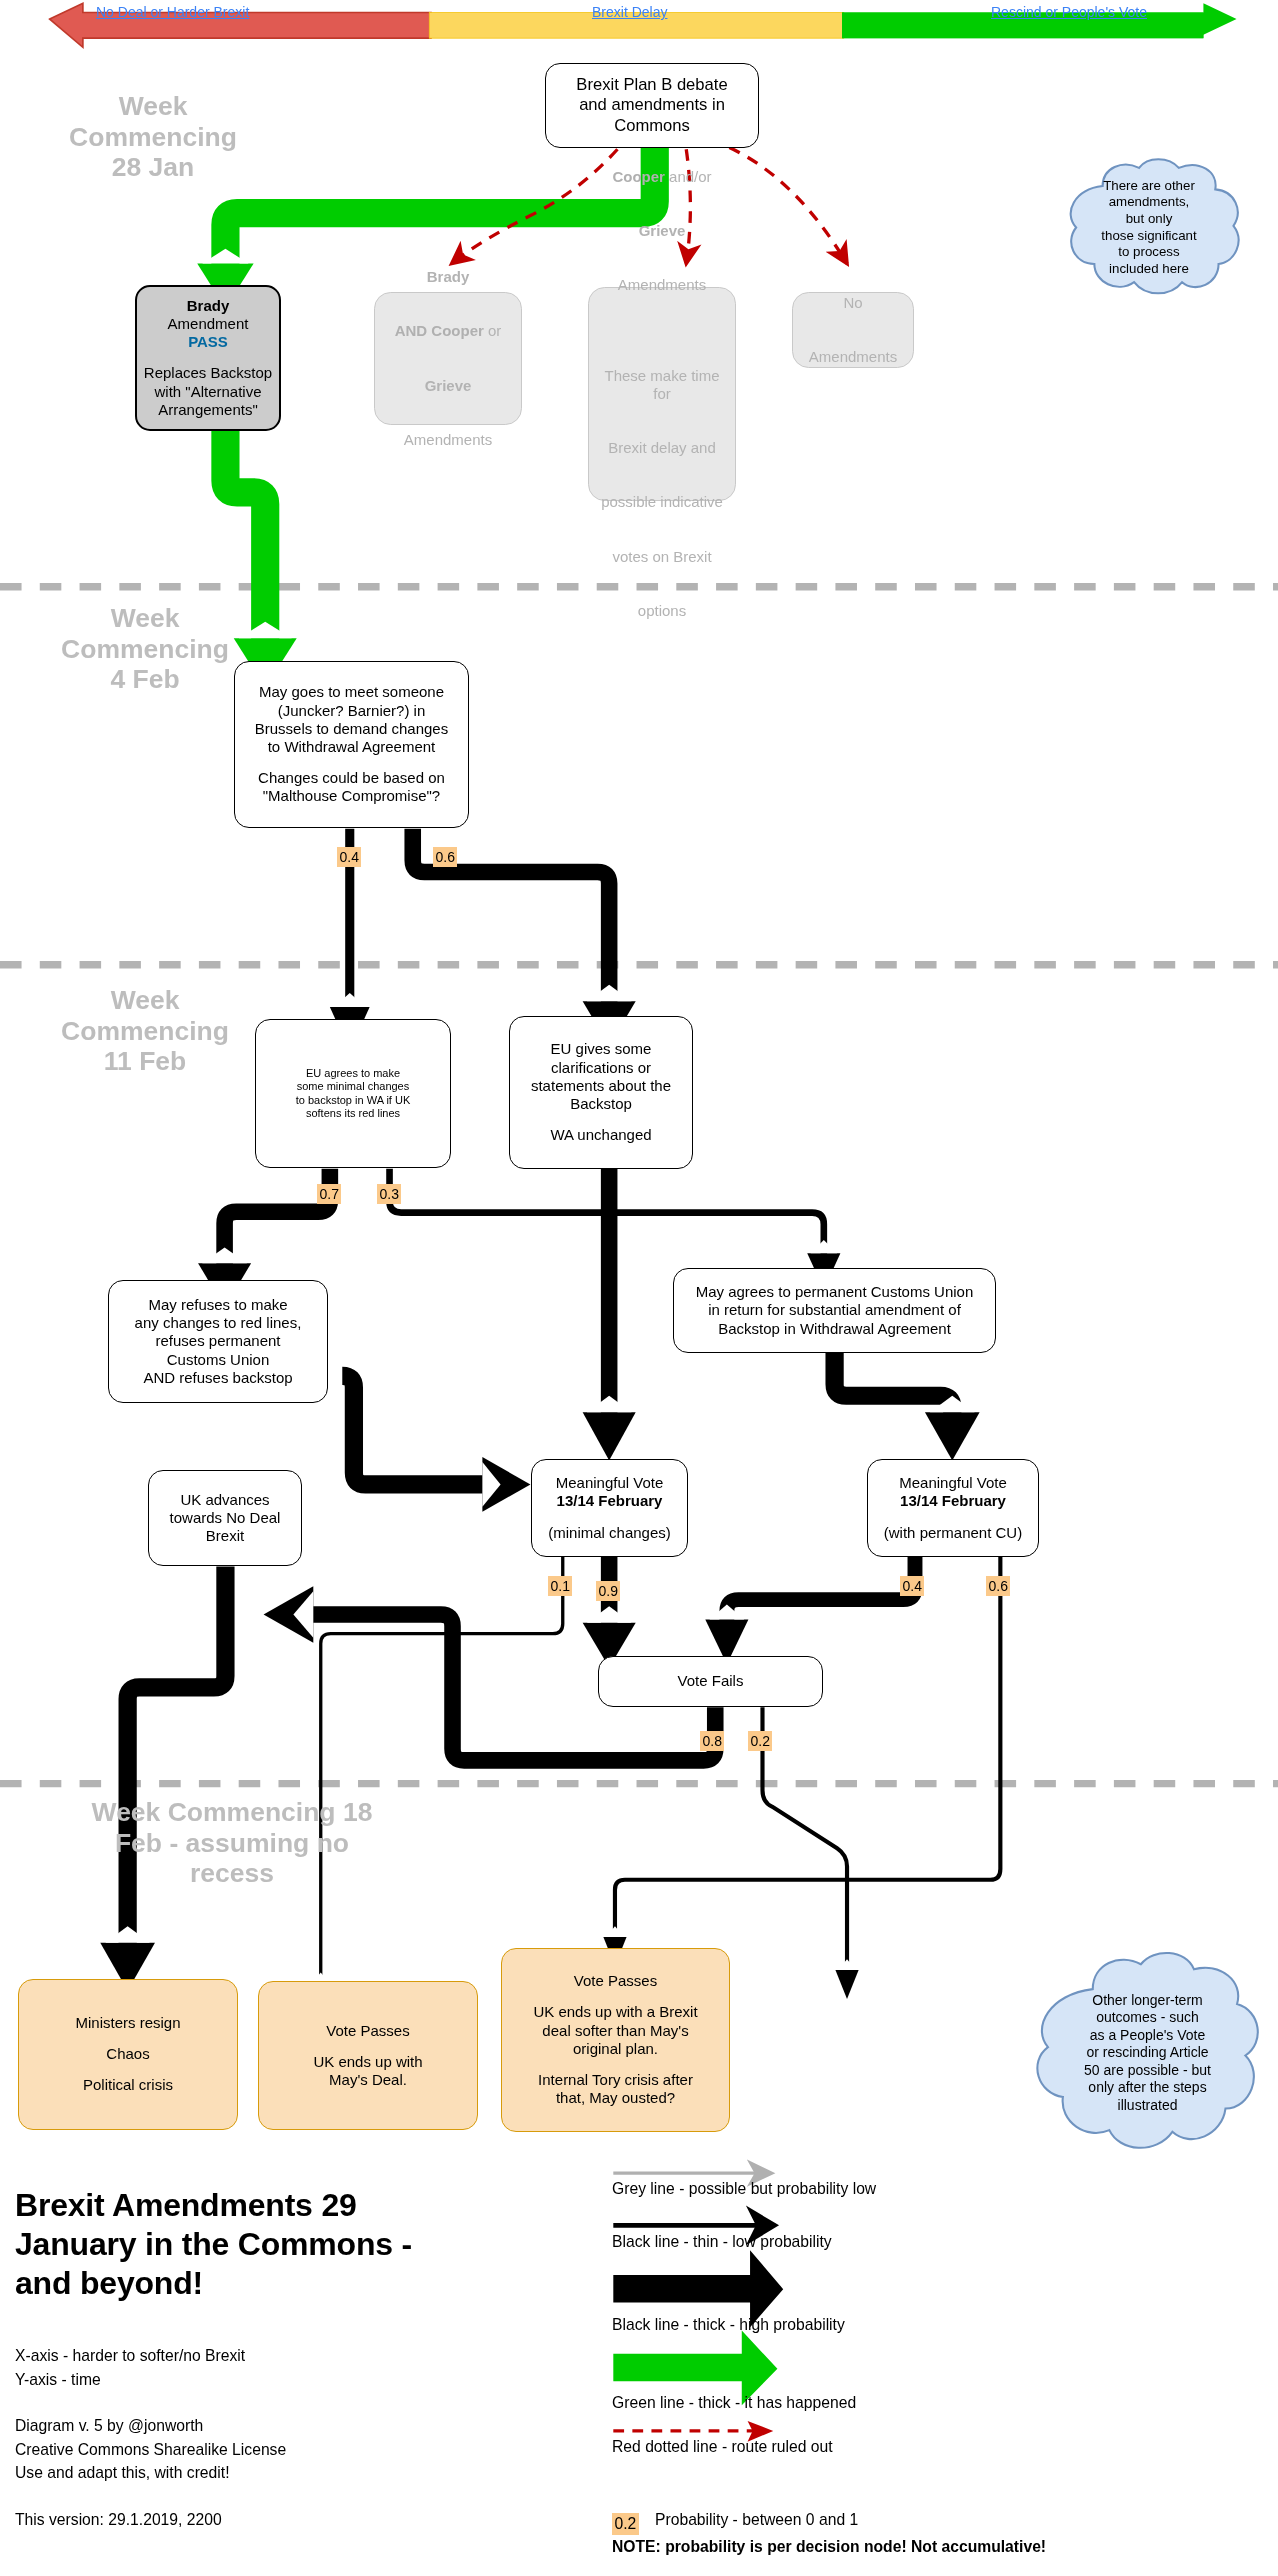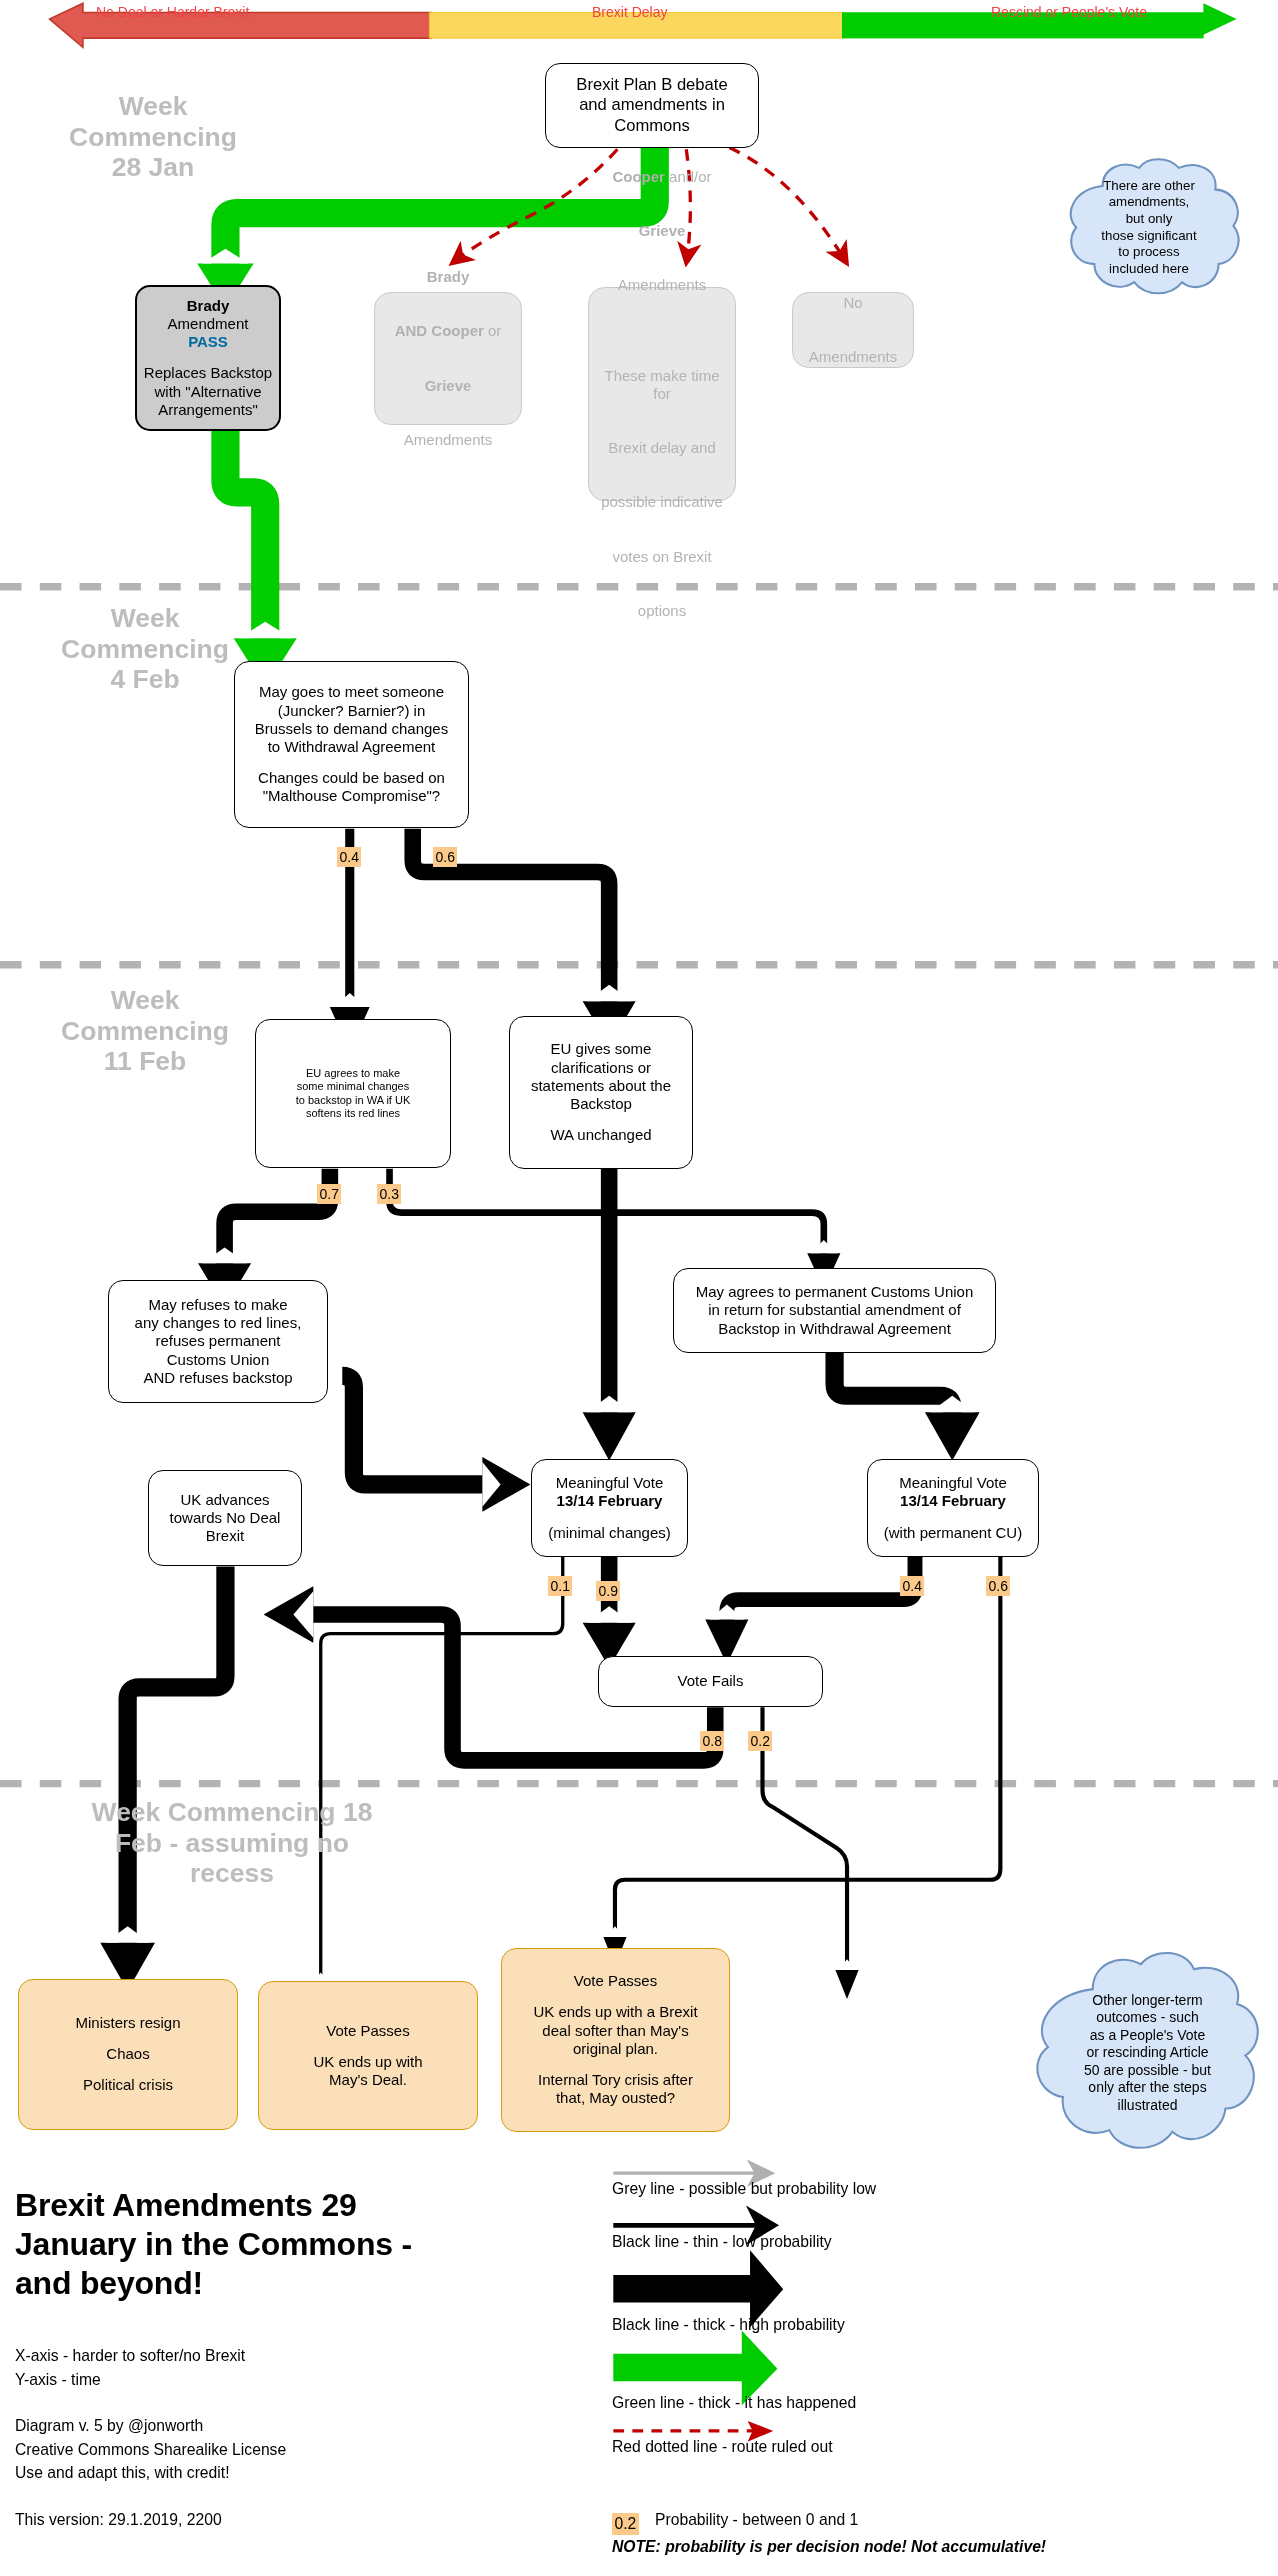--- a/index.html
+++ b/index.html
@@ -34,21 +34,21 @@
 
   
   .cloud{position:absolute;z-index:5;}
   .cloud .ctext{
     position:absolute;left:0;top:0;width:100%;height:100%;
     display:flex;align-items:center;justify-content:center;text-align:center;
     color:#000;line-height:1.25;
   }
 
   
-  .axis-label{position:absolute;font-size:14px;color:#ef4444;white-space:nowrap;z-index:6;}
+  .axis-label{position:absolute;font-size:14px;color:#3b82f6;white-space:nowrap;z-index:6;text-decoration:underline;}
 
   
   .week{
     position:absolute;color:#bdbdbd;font-weight:bold;text-align:center;
     line-height:1.16;z-index:1;
   }
 
   
   .prob{
     position:absolute;background:#fbc98a;color:#000;
@@ -465,16 +465,16 @@
   <div class="meta" style="left:15px;top:2508px;">This version: 29.1.2019, 2200</div>
 
   <div class="legend-txt" style="left:612px;top:2180px;">Grey line - possible but probability low</div>
   <div class="legend-txt" style="left:612px;top:2233px;">Black line - thin - low probability</div>
   <div class="legend-txt" style="left:612px;top:2316px;">Black line - thick - high probability</div>
   <div class="legend-txt" style="left:612px;top:2394px;">Green line - thick - it has happened</div>
   <div class="legend-txt" style="left:612px;top:2438px;">Red dotted line - route ruled out</div>
 
   <div class="legend-prob" style="left:612px;top:2513px;">0.2</div>
   <div class="legend-txt" style="left:655px;top:2511px;">Probability - between 0 and 1</div>
-  <div class="legend-note" style="left:612px;top:2538px;font-style:italic;">NOTE: probability is per decision node! Not accumulative!</div>
+  <div class="legend-note" style="left:612px;top:2538px;">NOTE: probability is per decision node! Not accumulative!</div>
 
 </div>
 
 
 </body></html>

